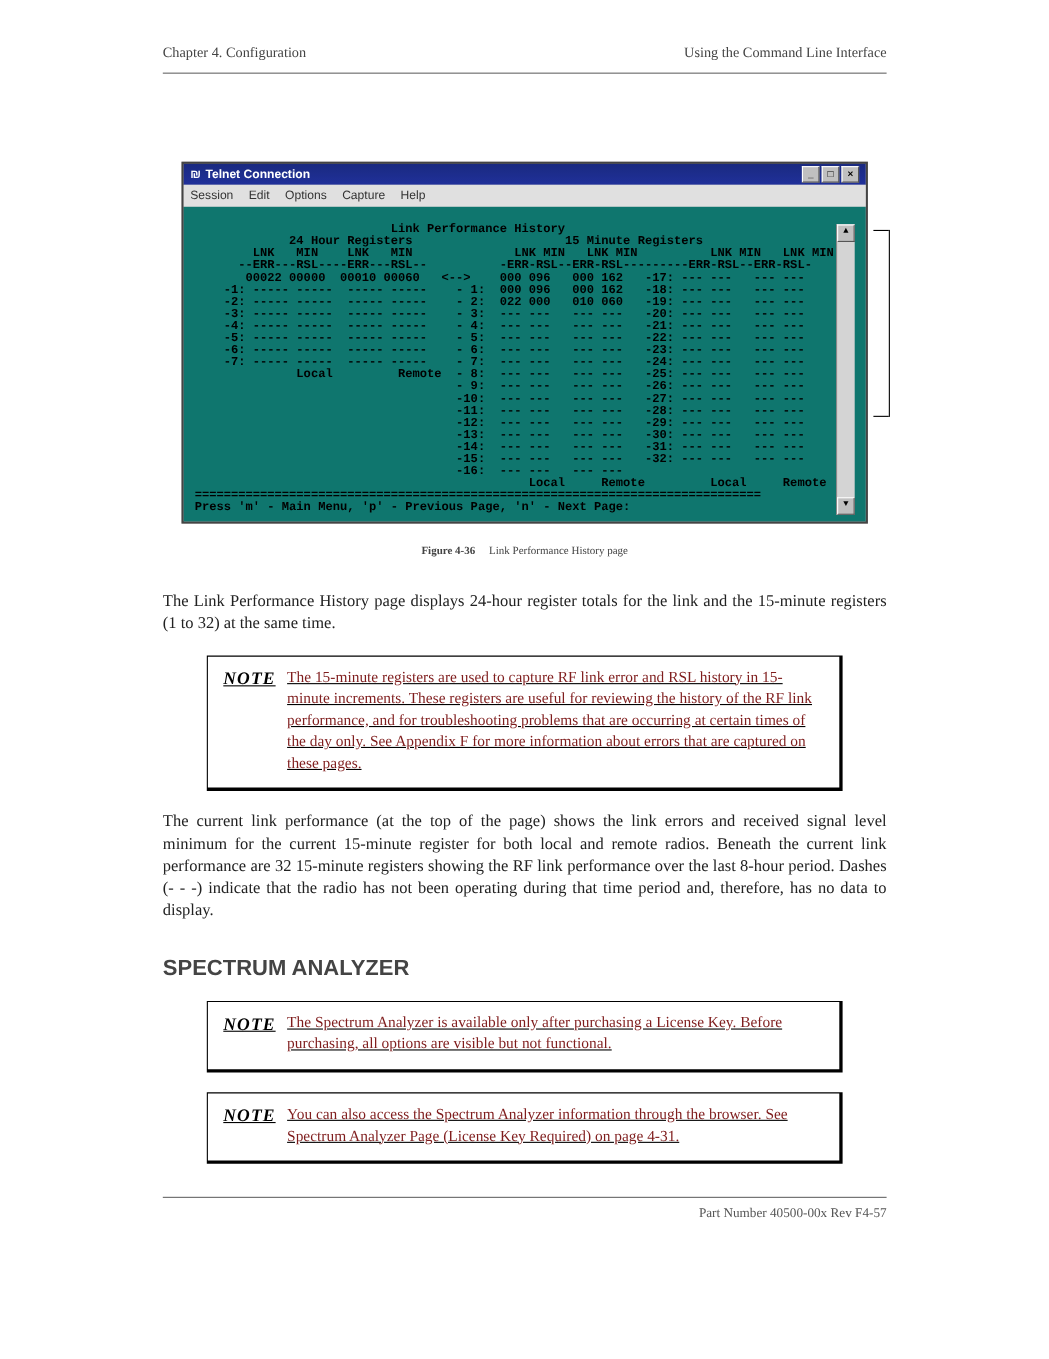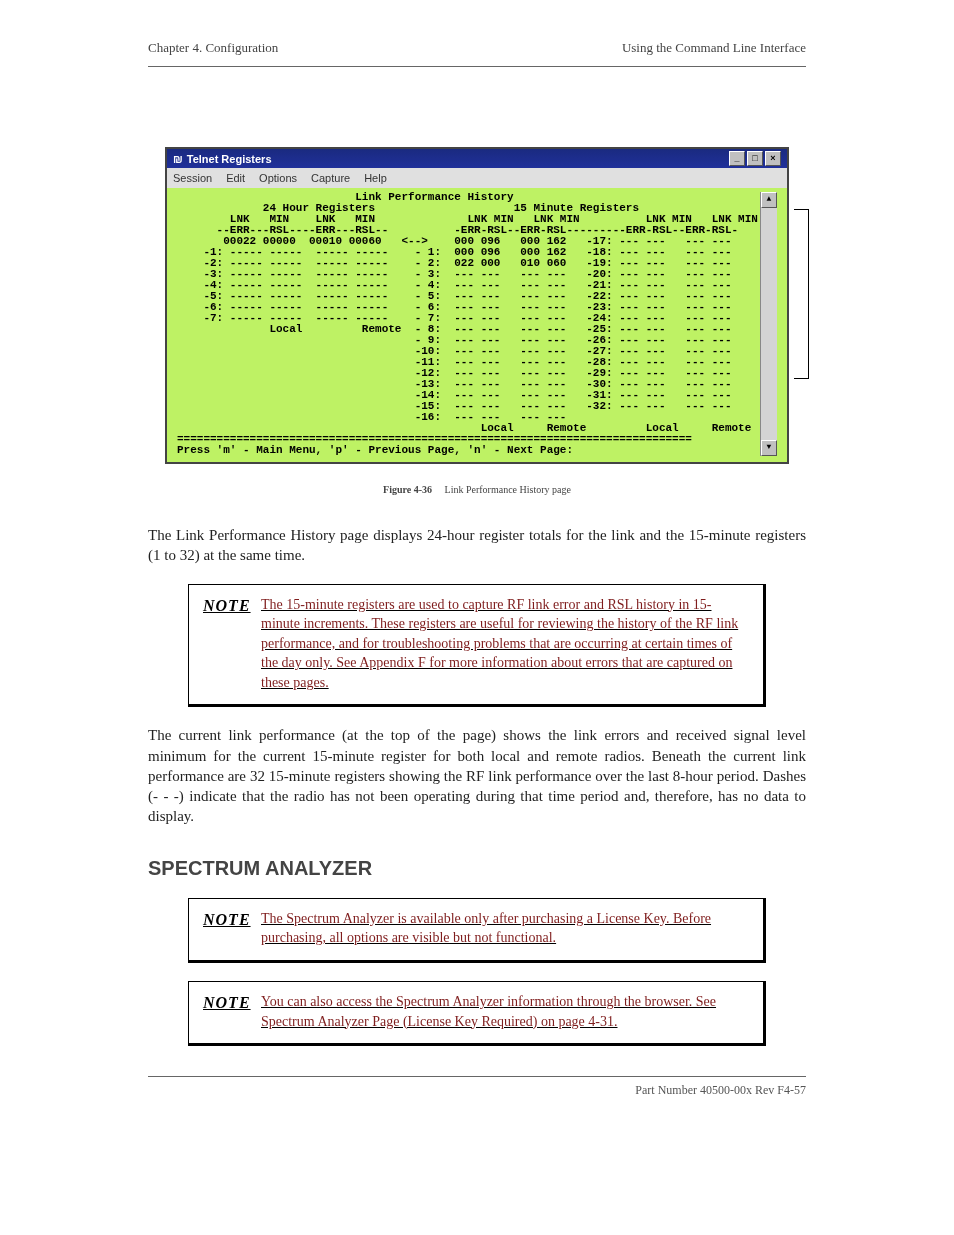--- a/index.html
+++ b/index.html
@@ -76,23 +76,23 @@
     background: #e0e0e0;
     color: #333;
     padding: 4px 6px;
     font-family: Tahoma, Arial, sans-serif;
     font-size: 11px;
     display: flex;
     gap: 14px;
   }
   .menubar span { cursor: default; }
   .terminal-area {
-    background: #bef264;
+    background: #0f766e;
     color: #000;
-    padding: 4px 10px 6px 10px;
+    padding: 16px 10px 6px 10px;
     position: relative;
     min-height: 230px;
     display: flex;
   }
   .terminal-text {
     white-space: pre;
     font-family: "Courier New", monospace;
     font-weight: bold;
     font-size: 11px;
     line-height: 1.0;
@@ -211,21 +211,21 @@
     <span>Using the Command Line Interface</span>
   </div>
   <div class="top-rule"></div>
 
   <div class="telnet-window">
     <div class="pointer-line"></div>
 
     <div class="titlebar">
       <span class="left">
         <span>₪</span>
-        <span>Telnet Registers</span>
+        <span>Telnet Connection</span>
       </span>
       <span class="winbtns">
         <span class="winbtn">_</span>
         <span class="winbtn">□</span>
         <span class="winbtn">×</span>
       </span>
     </div>
 
     <div class="menubar">
       <span>Session</span>

